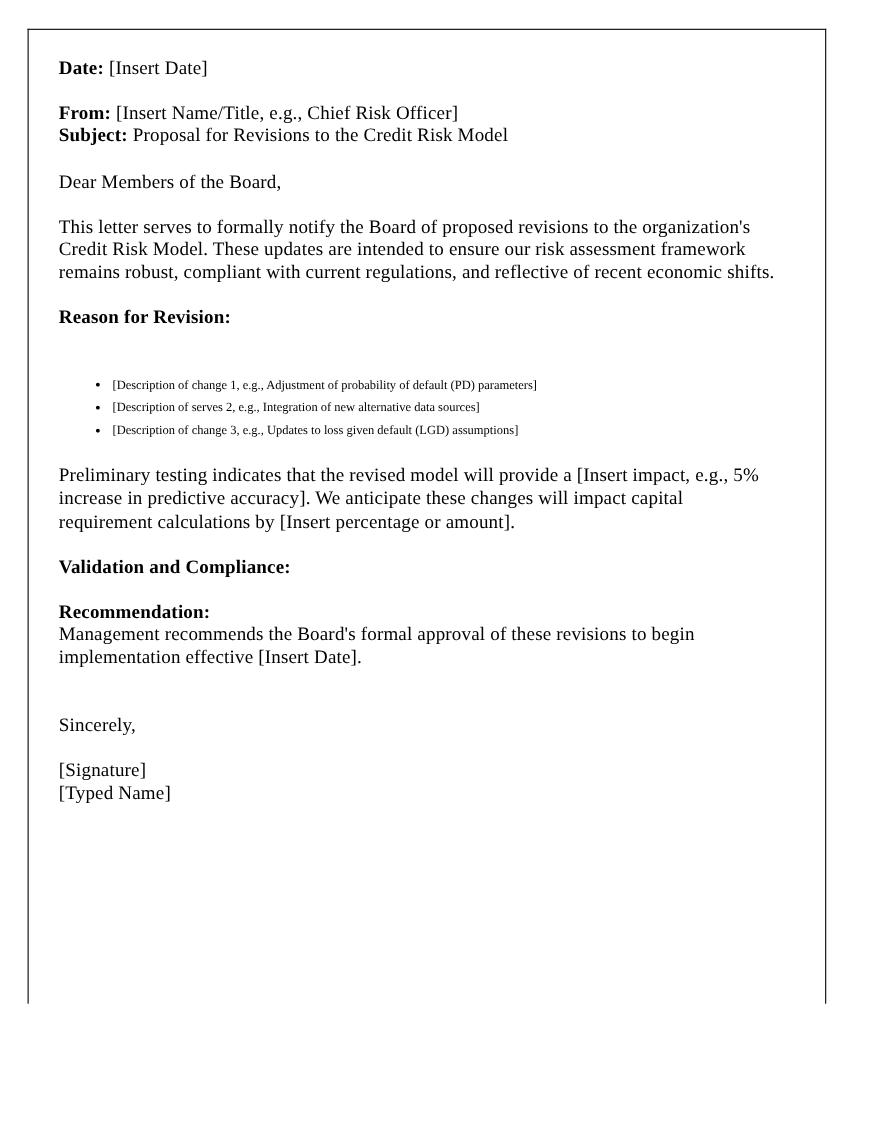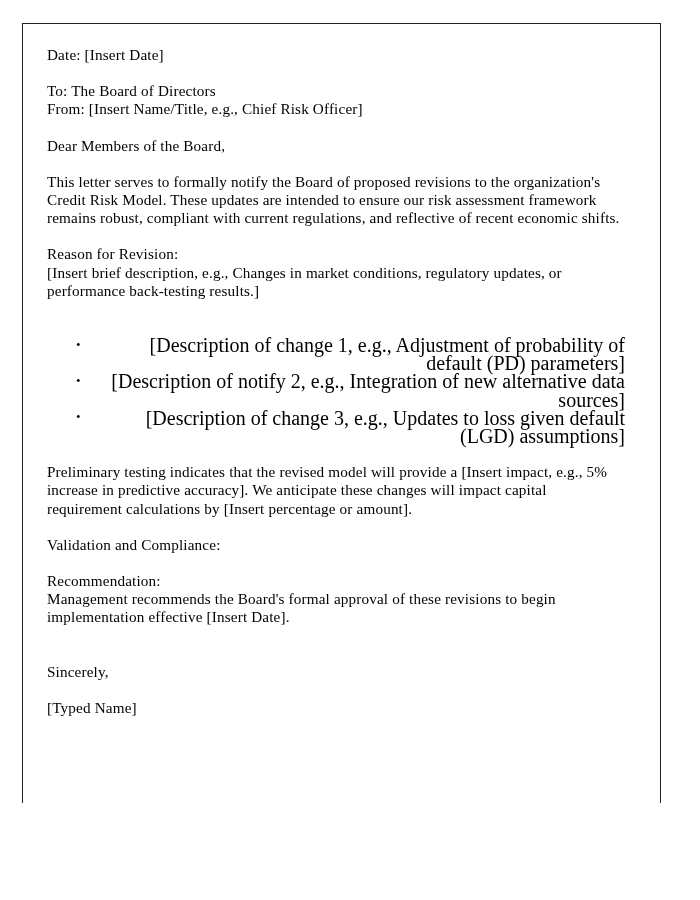--- a/index.html
+++ b/index.html
@@ -36,41 +36,40 @@
 
   .line, .para, .heading {
     font-size: 15.2px;
     line-height: 18.2px;
     text-align: left;
     margin: 0;
     letter-spacing: 0.01em;
   }
 
   .heading {
-    font-weight: normal;
+    font-weight: bold;
   }
 
   .label {
-    font-weight: normal;
+    font-weight: bold;
   }
 
   .gap-sm { height: 18px; }
   .gap-md { height: 18px; }
 
   ul.bullets {
     margin: 0;
     padding: 0 0 0 29px;
     list-style: none;
   }
   ul.bullets li {
-    font-size: 20px;
+    font-size: 10px;
     line-height: 18.2px;
     position: relative;
     padding-left: 14px;
-    text-align: right;
   }
   ul.bullets li::before {
     content: "\2022";
     position: absolute;
     left: 0;
     top: -0.5px;
     font-size: 13px;
   }
 </style>
 </head>
@@ -80,49 +79,48 @@
   <div id="doc-body">
 
     <div class="line">
       <span class="label">Date:</span>
       <span>[Insert Date]</span>
     </div>
 
     <div class="gap-sm"></div>
 
     <div class="line">
-      <span class="label">To:</span>
-      <span>The Board of Directors</span>
+      <span class="label">From:</span>
+      <span>[Insert Name/Title, e.g., Chief Risk Officer]</span>
     </div>
     <div class="line">
-      <span class="label">From:</span>
-      <span>[Insert Name/Title, e.g., Chief Risk Officer]</span>
+      <span class="label">Subject:</span>
+      <span>Proposal for Revisions to the Credit Risk Model</span>
     </div>
 
     <div class="gap-sm"></div>
 
     <div class="line">Dear Members of the Board,</div>
 
     <div class="gap-sm"></div>
 
     <p class="para">This letter serves to formally notify the Board of proposed revisions to the organization's Credit Risk Model. These updates are intended to ensure our risk assessment framework remains robust, compliant with current regulations, and reflective of recent economic shifts.</p>
 
     <div class="gap-md"></div>
 
     <div class="heading">Reason for Revision:</div>
-    <p class="para">[Insert brief description, e.g., Changes in market conditions, regulatory updates, or performance back-testing results.]</p>
 
     <div class="gap-md"></div>
 
 
     <div class="gap-sm"></div>
 
     <ul class="bullets">
       <li>[Description of change 1, e.g., Adjustment of probability of default (PD) parameters]</li>
-      <li>[Description of notify 2, e.g., Integration of new alternative data sources]</li>
+      <li>[Description of serves 2, e.g., Integration of new alternative data sources]</li>
       <li>[Description of change 3, e.g., Updates to loss given default (LGD) assumptions]</li>
     </ul>
 
     <div class="gap-md"></div>
 
     <p class="para">Preliminary testing indicates that the revised model will provide a [Insert impact, e.g., 5% increase in predictive accuracy]. We anticipate these changes will impact capital requirement calculations by [Insert percentage or amount].</p>
 
     <div class="gap-md"></div>
 
     <div class="heading">Validation and Compliance:</div>
@@ -134,16 +132,17 @@
 
     <div class="gap-md"></div>
 
 
     <div class="gap-md"></div>
 
     <div class="line">Sincerely,</div>
 
     <div class="gap-md"></div>
 
+    <div class="line">[Signature]</div>
     <div class="line">[Typed Name]</div>
 
   </div>
 </div>
 
 </body></html>

